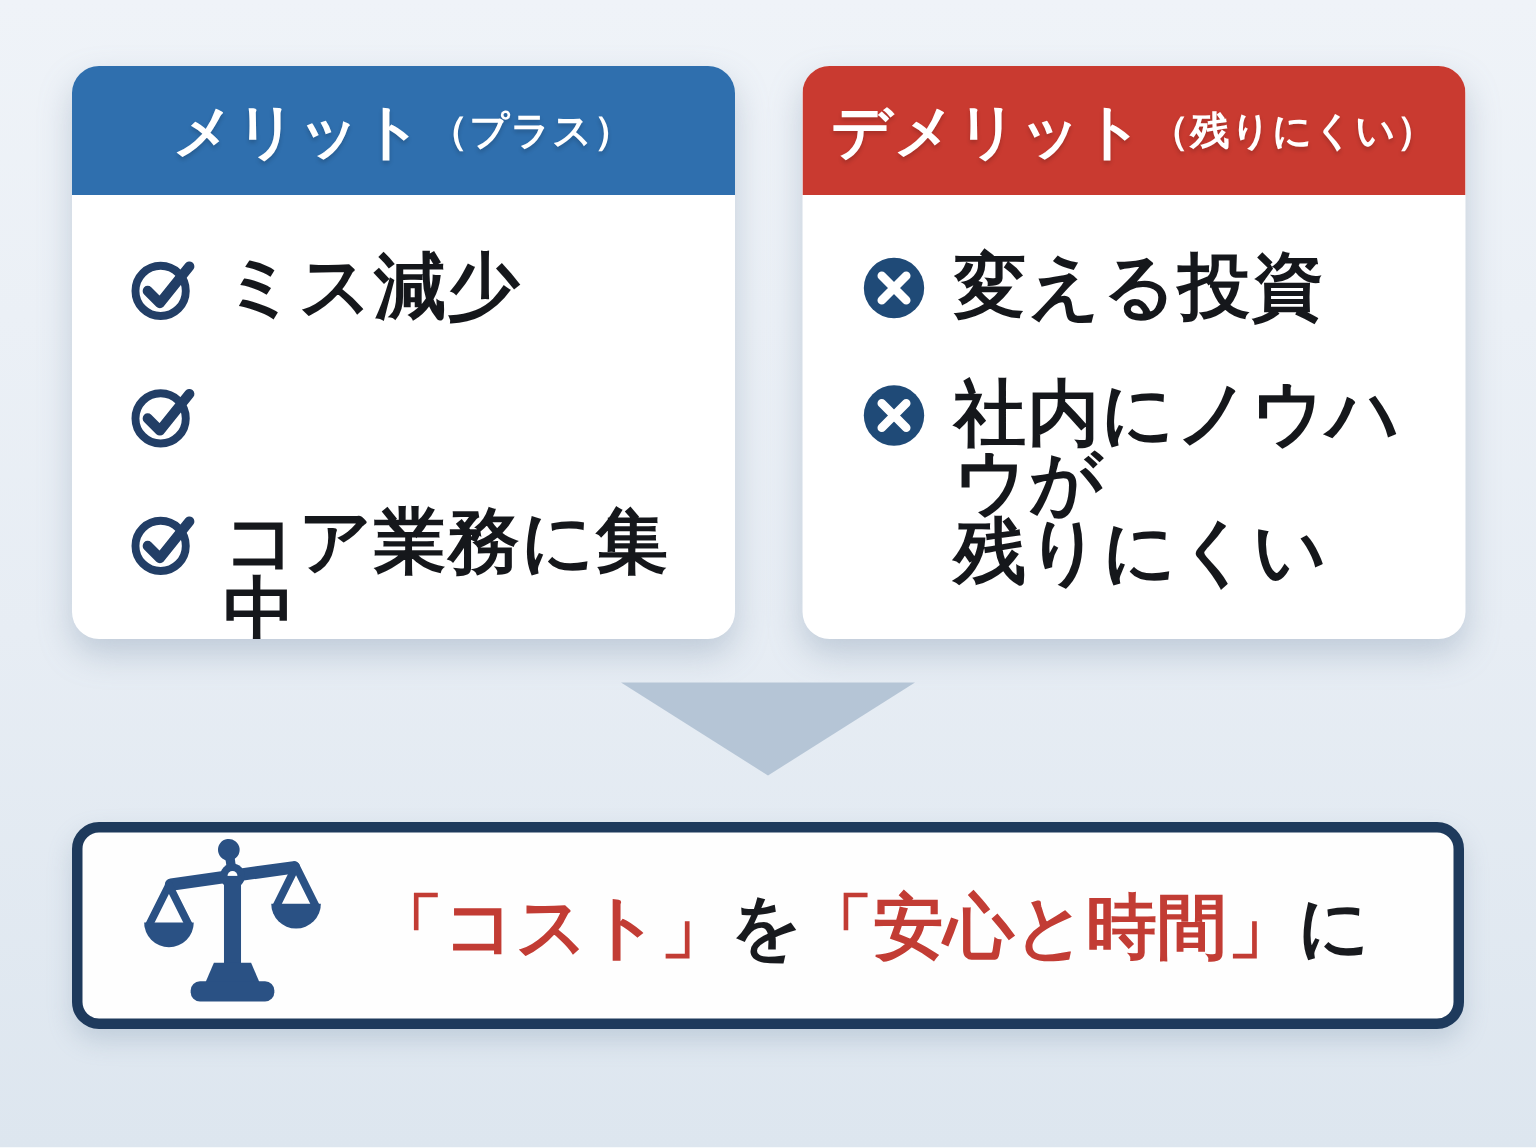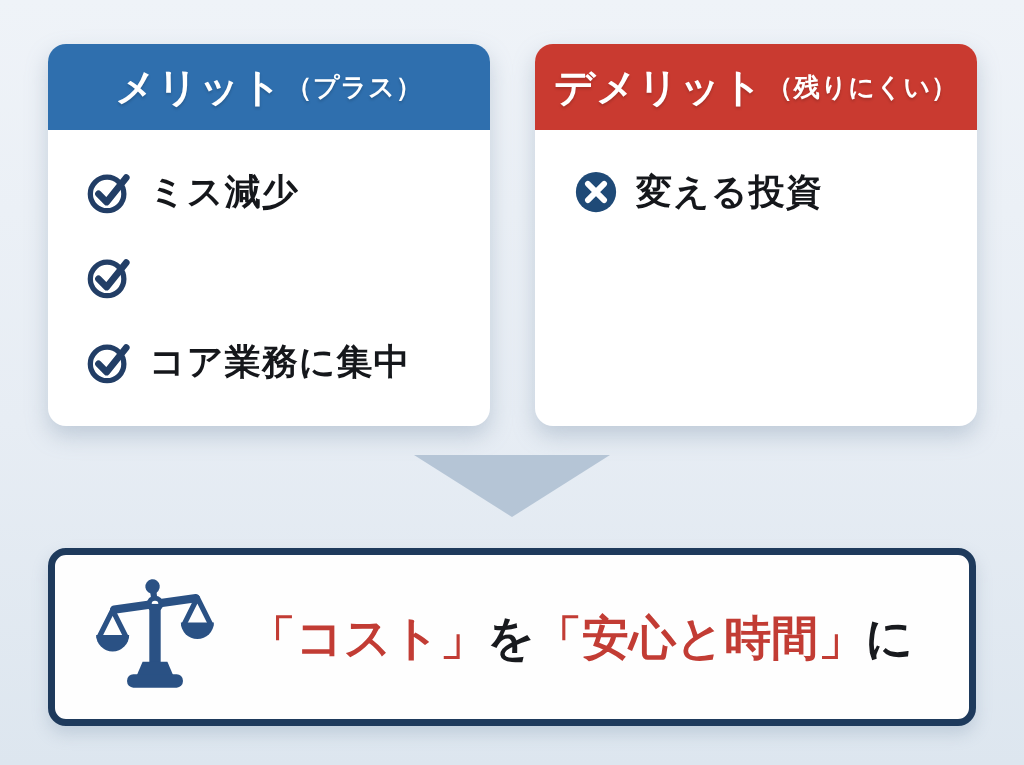--- a/index.html
+++ b/index.html
@@ -44,39 +44,39 @@
     list-style: none; margin: 0;
     padding: 39px 20px 0 38px;
   }
   .item {
     display: flex; align-items: flex-start;
     gap: 17px;
     margin-bottom: 39px;
   }
   .item-icon { width: 46px; height: 46px; flex: 0 0 46px; }
   .item-label {
-    font-size: 36px; font-weight: bold; color: #15171b;
+    font-size: 48px; font-weight: bold; color: #15171b;
     line-height: 46px; letter-spacing: 1px;
     white-space: pre-line;
   }
 
   
   .arrow-down {
     position: absolute;
     left: 414px; top: 455px;
     width: 0; height: 0;
     border-left: 98px solid transparent;
     border-right: 98px solid transparent;
     border-top: 62px solid var(--arrow, #b5c5d6);
   }
 
   
   .conclusion-bar {
     position: absolute; left: 48px; top: 548px;
-    width: 928px; height: 178px;
+    width: 928px; height: 138px;
     box-sizing: border-box;
     background: #fefefe;
     border: 7px solid var(--navy, #1e3a5c);
     border-radius: 18px;
     box-shadow: 0 8px 16px rgba(125, 148, 172, 0.3);
     display: flex; align-items: center;
     padding: 0 24px 0 38px;
   }
   .scale-wrap { width: 124px; height: 134px; flex: 0 0 124px; }
   .conclusion-text {
@@ -138,20 +138,30 @@
       </header>
       <ul class="card-body">
         <li class="item">
           <span class="item-icon">
             <svg viewBox="0 0 48 48" width="46" height="46">
               <circle cx="24" cy="24" r="21" fill="#1f4a77"></circle>
               <path d="M15.5,15.5 L32.5,32.5 M32.5,15.5 L15.5,32.5" stroke="#ffffff" stroke-width="6" stroke-linecap="round"></path>
             </svg>
           </span>
           <span class="item-label">変える投資</span>
+        </li>
+        <li class="item">
+          <span class="item-icon">
+            <svg viewBox="0 0 48 48" width="46" height="46">
+              <circle cx="24" cy="24" r="21" fill="#1f4a77"></circle>
+              <path d="M15.5,15.5 L32.5,32.5 M32.5,15.5 L15.5,32.5" stroke="#ffffff" stroke-width="6" stroke-linecap="round"></path>
+            </svg>
+          </span>
+          <span class="item-label">社内にノウハウが
+残りにくい</span>
         </li>
       </ul>
     </section>
 
   </div>
 
   <div class="arrow-down"></div>
 
   <div class="conclusion-bar">
     <span class="scale-wrap">

